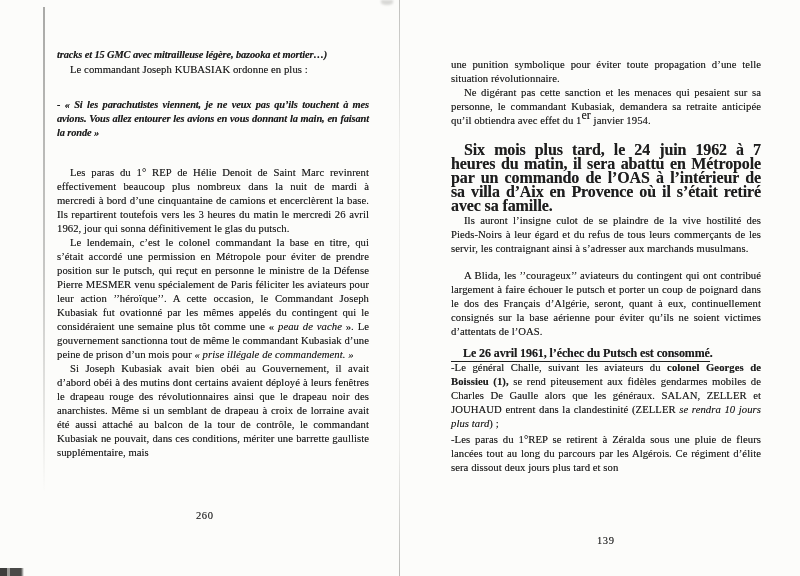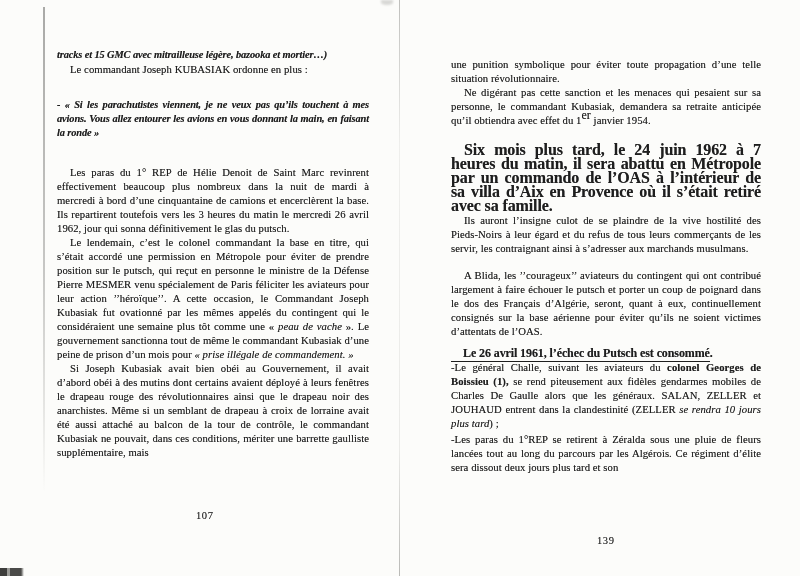--- a/index.html
+++ b/index.html
@@ -113,21 +113,21 @@
     <p class="para indent g9">
       <span>Les paras du 1° REP de Hélie Denoit de Saint Marc revinrent effectivement beaucoup plus nombreux dans la nuit de mardi à mercredi à bord d’une cinquantaine de camions et encerclèrent la base. Ils repartirent toutefois vers les 3 heures du matin le mercredi 26 avril 1962, jour qui sonna définitivement le glas du putsch.</span>
     </p>
     <p class="para indent">
       <span>Le lendemain, c’est le colonel commandant la base en titre, qui s’était accordé une permission en Métropole pour éviter de prendre position sur le putsch, qui reçut en personne le ministre de la Défense Pierre MESMER venu spécialement de Paris féliciter les aviateurs pour leur action ’’héroïque’’. A cette occasion, le Commandant Joseph Kubasiak fut ovationné par les mêmes appelés du contingent qui le considéraient une semaine plus tôt comme une « </span><span class="i">peau de vache</span><span> ». Le gouvernement sanctionna tout de même le commandant Kubasiak d’une peine de prison d’un mois pour </span><span class="i">« prise illégale de commandement. »</span>
     </p>
     <p class="para indent">
       <span>Si Joseph Kubasiak avait bien obéi au Gouvernement, il avait d’abord obéi à des mutins dont certains avaient déployé à leurs fenêtres le drapeau rouge des révolutionnaires ainsi que le drapeau noir des anarchistes. Même si un semblant de drapeau à croix de lorraine avait été aussi attaché au balcon de la tour de contrôle, le commandant Kubasiak ne pouvait, dans ces conditions, mériter une barrette gaulliste supplémentaire, mais</span>
     </p>
   </div>
-  <div class="pagenum pn-left">107</div>
+  <div class="pagenum pn-left">260</div>
 
   <div class="page page-right">
     <p class="para">
       <span>une punition symbolique pour éviter toute propagation d’une telle situation révolutionnaire.</span>
     </p>
     <p class="para indent">
       <span>Ne digérant pas cette sanction et les menaces qui pesaient sur sa personne, le commandant Kubasiak, demandera sa retraite anticipée qu’il obtiendra avec effet du 1</span><sup class="sup">er</sup><span> janvier 1954.</span>
     </p>
     <p class="para indent bold-para g16">
       <span>Six mois plus tard, le 24 juin 1962 à 7 heures du matin, il sera abattu en Métropole par un commando de l’OAS à l’intérieur de sa villa d’Aix en Provence où il s’était retiré avec sa famille.</span>

